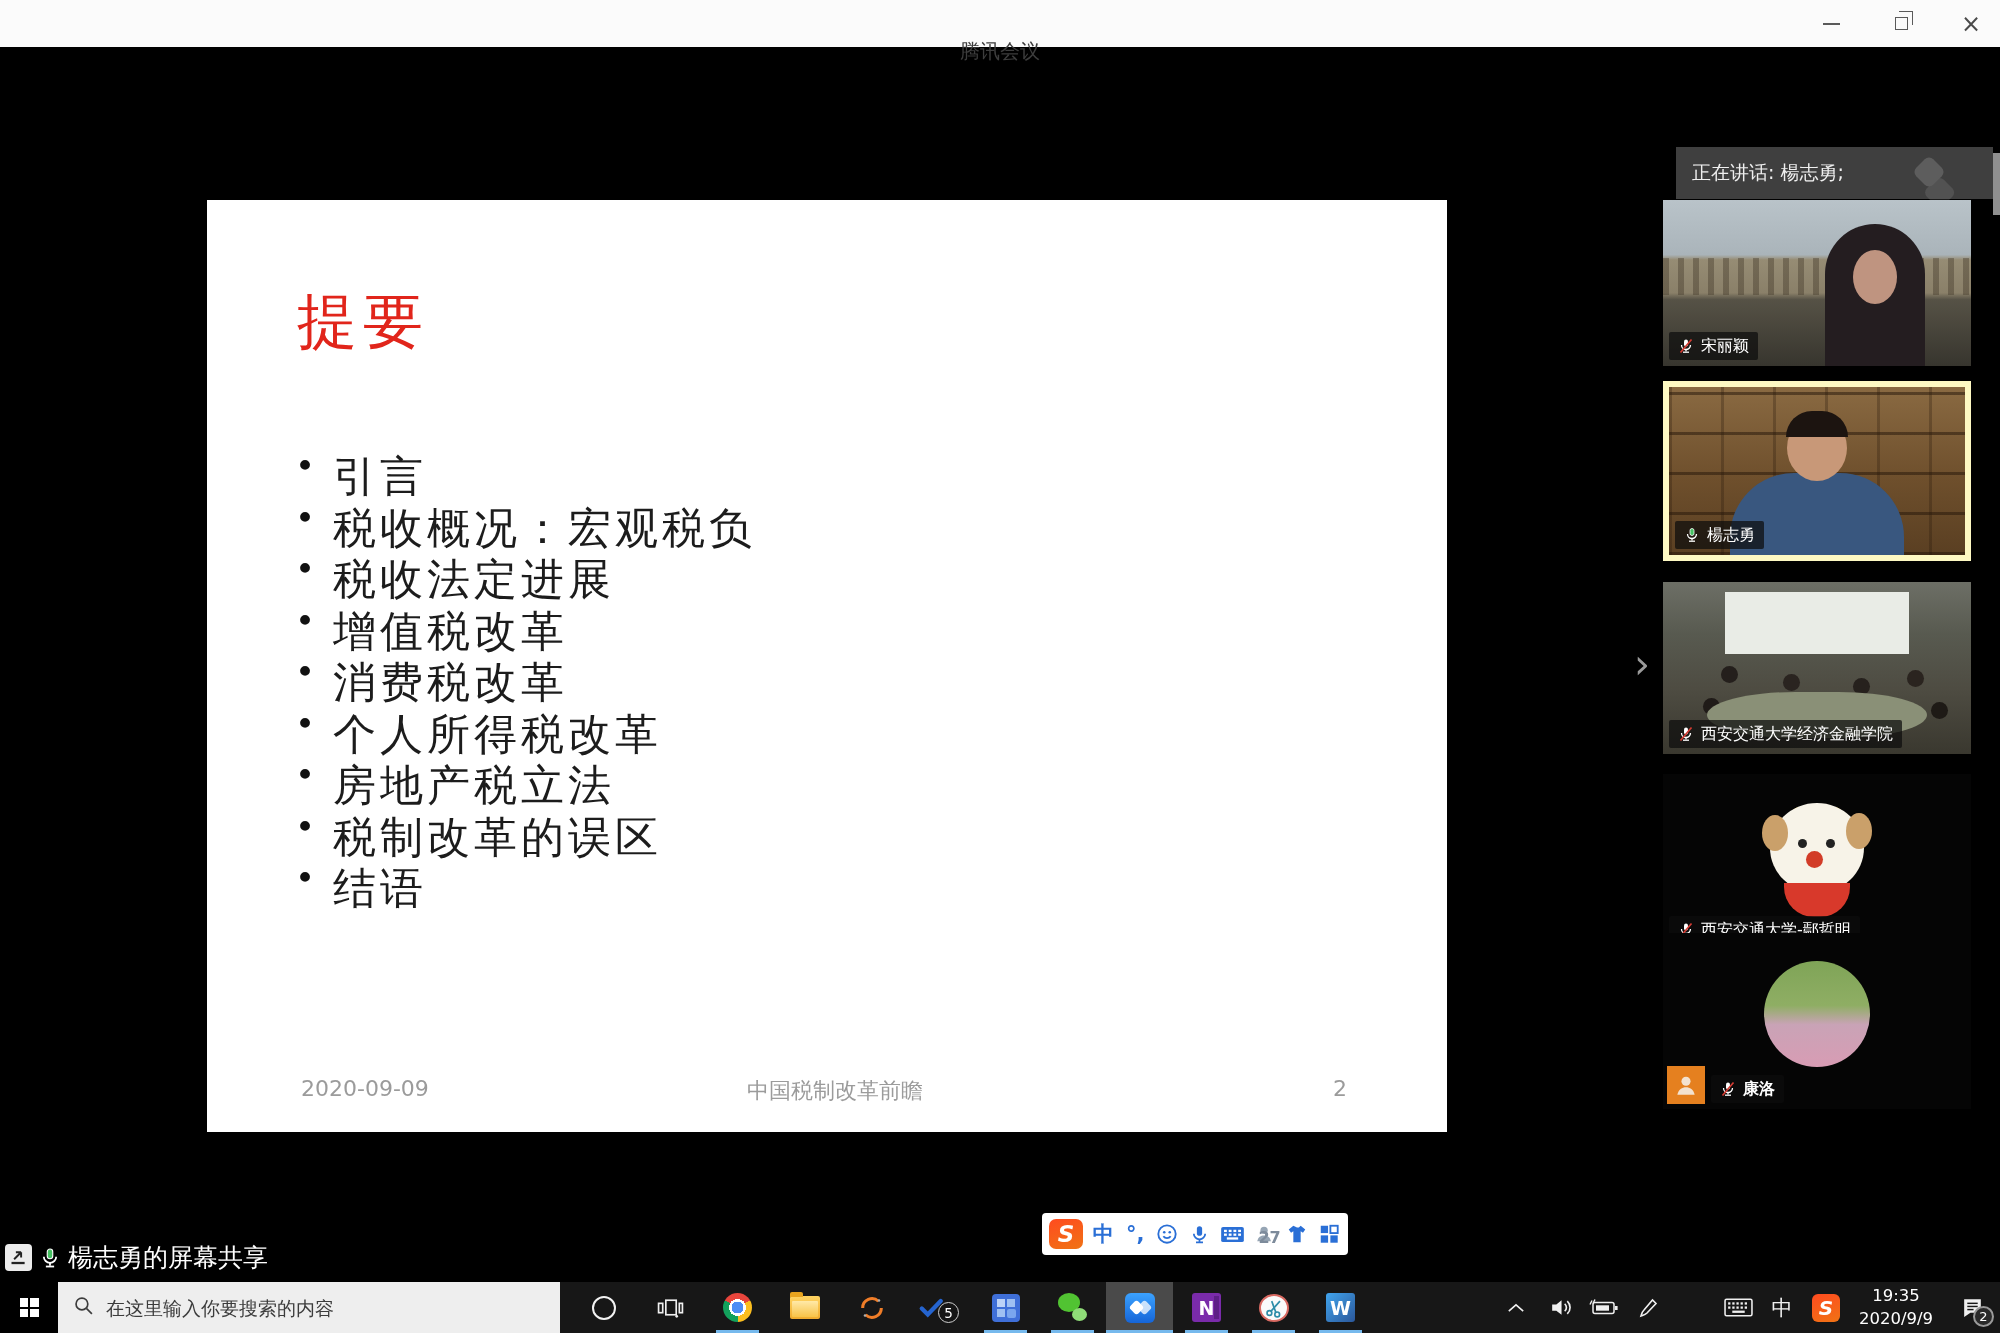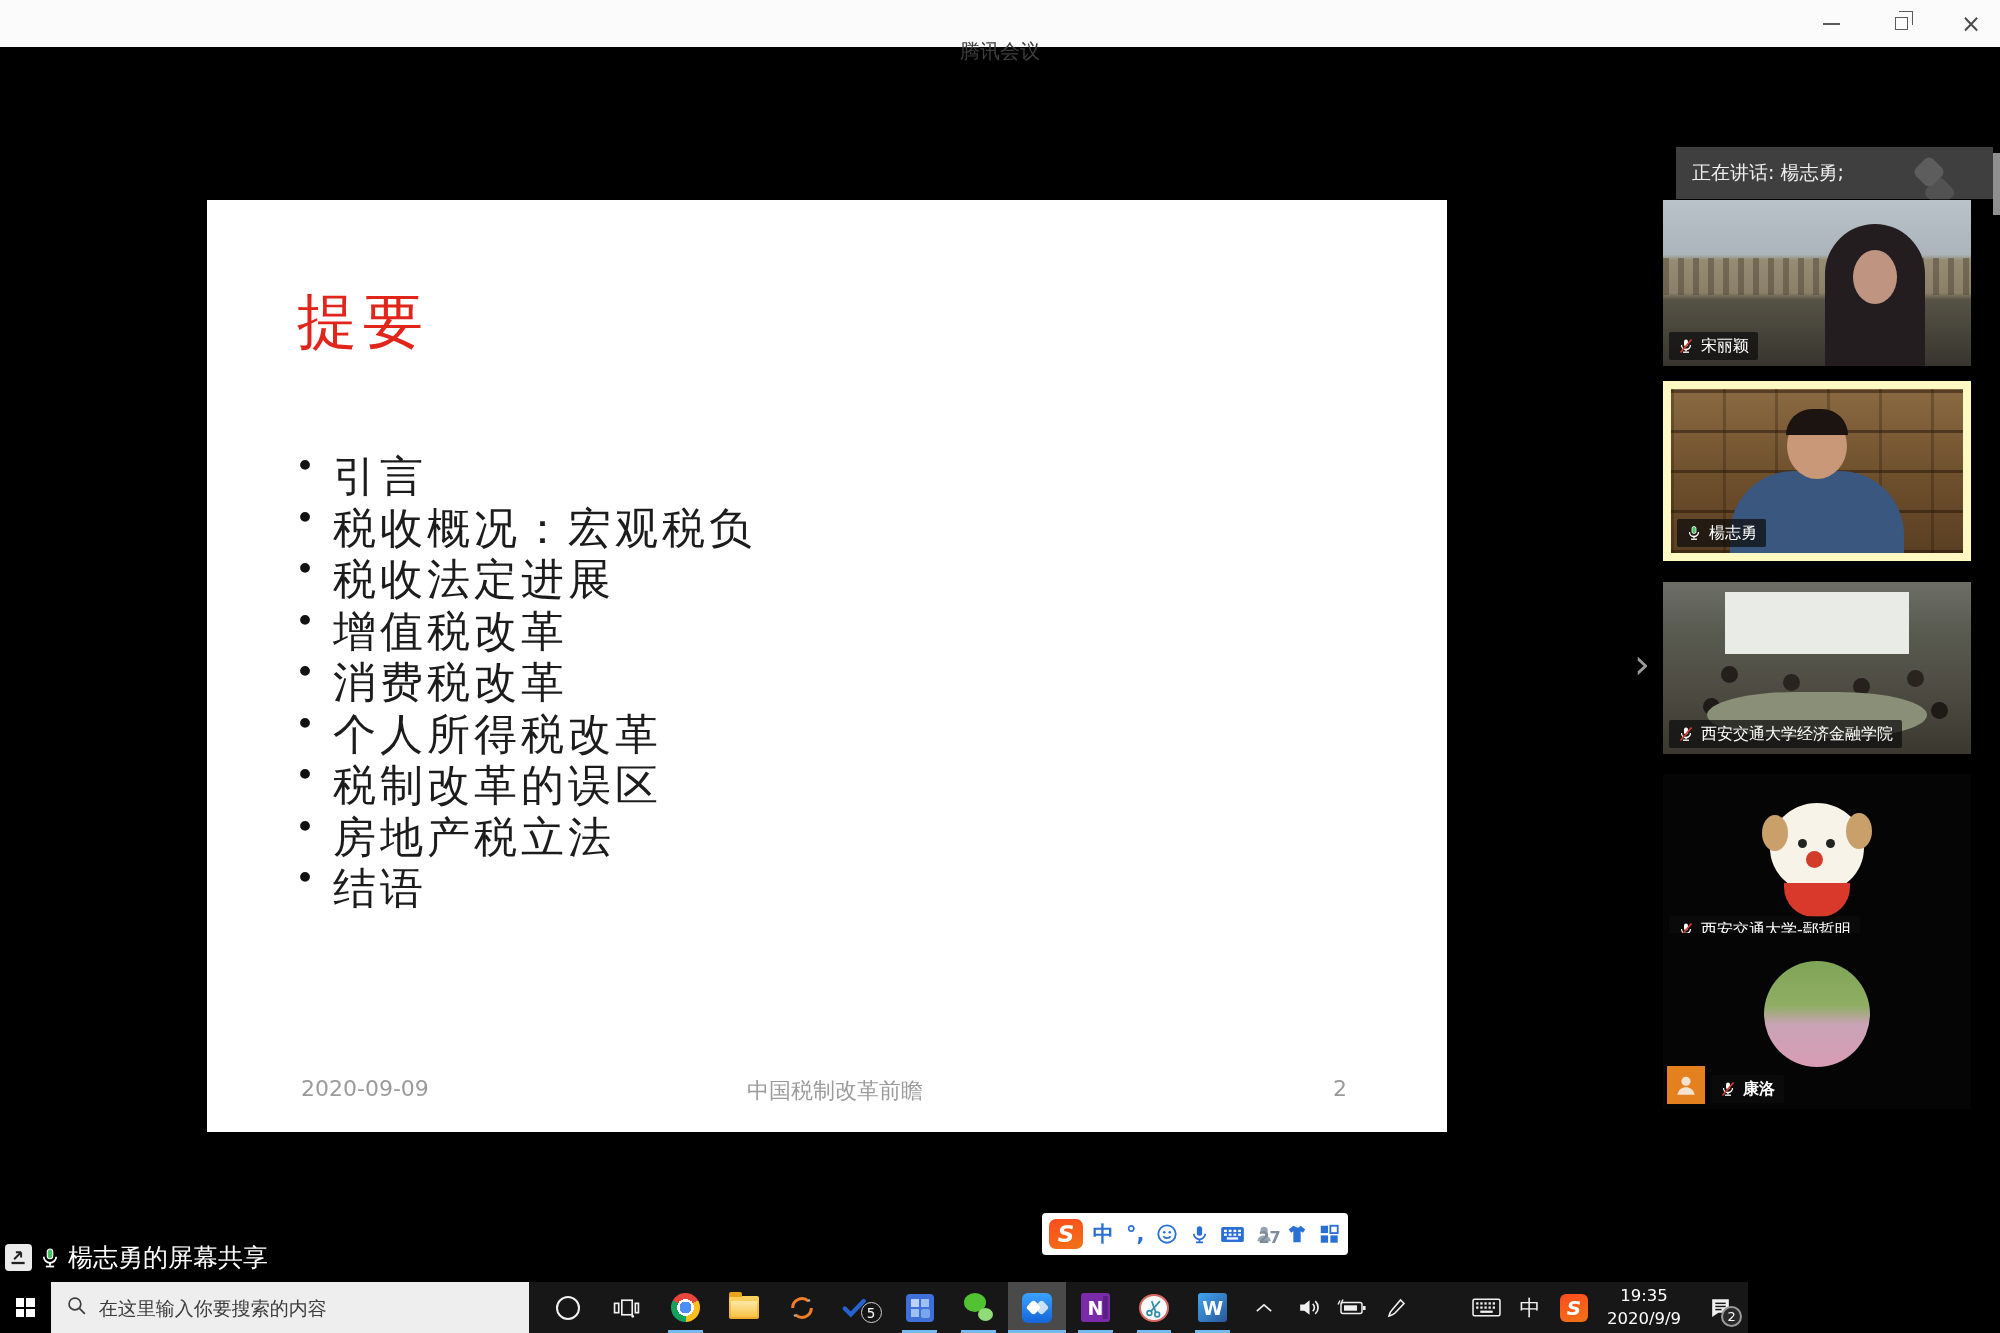--- a/index.html
+++ b/index.html
@@ -37,21 +37,21 @@
                   color:#efefef; font-size:19px; display:flex; align-items:center; padding-left:16px; }
   .speak-banner::after { content:""; position:absolute; right:52px; top:13px; width:24px; height:24px;
                   background:rgba(255,255,255,.16); border-radius:6px; transform:rotate(45deg);
                   box-shadow:22px 7px 0 rgba(255,255,255,.10); }
   .collapse-chevron { position:absolute; left:1624px; top:638px; width:36px; height:52px; color:#9b9b9b;
                   font-size:40px; display:grid; place-items:center; }
   .scroll-thumb { position:absolute; left:1993px; top:153px; width:7px; height:62px; background:#8f8f8f; }
 
   .tile { position:absolute; left:1663px; width:308px; background:#0a0a0a; overflow:hidden; }
   .tile-1 { top:200px; height:166px; }
-  .tile-2 { top:381px; height:180px; border:8px solid #fef9c3; }
+  .tile-2 { top:381px; height:180px; border:6px solid #fef9c3; }
   .tile-3 { top:582px; height:172px; }
   .tile-4 { top:774px; height:176px; }
   .tile-5 { top:933px; height:176px;font-weight:bold; }
   .vbg { position:absolute; inset:0; }
 
   .t1bg { background:linear-gradient(180deg,#b9c3c9 0%,#aab4ba 33%,#968c74 36%,#8a8069 56%,#565246 60%,#37352e 100%); }
   .t1bg::before { content:""; position:absolute; left:0; right:0; top:35%; height:22%;
                   background:repeating-linear-gradient(90deg, rgba(58,48,34,.38) 0 6px, transparent 6px 15px); }
   .t1fig { position:absolute; right:46px; top:24px; width:100px; height:142px; background:#241d20; border-radius:50px 50px 0 0; }
   .t1fig::before { content:""; position:absolute; left:28px; top:26px; width:44px; height:54px; background:#bf9480; border-radius:50%; }
@@ -100,21 +100,21 @@
   
   .ime-bar { position:absolute; left:1042px; top:1213px; width:306px; height:42px; background:#ffffff; border-radius:4px;
              display:flex; align-items:center; justify-content:space-between; padding:0 7px; }
   .ime-logo { width:34px; height:30px; border-radius:7px; background:linear-gradient(160deg,#ff4b1f,#f07315);
              color:#fff; font-weight:bold; font-style:italic; font-size:23px; display:grid; place-items:center; }
   .ime-item { color:#2a6fd6; font-weight:bold; font-size:21px; display:grid; place-items:center; min-width:24px; }
   .ime-skin { position:relative; color:#8a97a6; }
   .ime-skin .skin-num { position:absolute; right:-4px; bottom:-2px; font-size:16px; font-weight:bold; color:#7d8b9b; }
 
   
-  .taskbar { position:absolute; left:0; top:1282px; width:1748px; height:51px; background:#171717; display:flex; align-items:stretch; }
+  .taskbar { position:absolute; left:0; top:1282px; width:2000px; height:51px; background:#171717; display:flex; align-items:stretch; }
   .tb-start { width:58px; background:#000; display:grid; place-items:center; }
   .winlogo { width:19px; height:19px; display:grid; grid-template-columns:1fr 1fr; grid-template-rows:1fr 1fr; gap:2px; }
   .winlogo span { background:#fff; }
   .tb-search { width:502px; background:#eeeeee; display:flex; align-items:center; gap:12px; padding-left:15px; }
   .tb-search input { border:none; outline:none; background:transparent; font-size:19px; color:#3c3c3c; width:430px;
                      font-family:"DejaVu Sans",sans-serif; }
   .tb-search input::placeholder { color:#3c3c3c; opacity:1; }
   .slot { width:67px; position:relative; display:grid; place-items:center; }
   .slot.run::after { content:""; position:absolute; bottom:0; left:12px; right:12px; height:3px; background:#76b9ed; }
   .slot.active { background:#4a4a4a; }
@@ -181,22 +181,22 @@
 
   <div class="slide">
     <div class="slide-title">提要</div>
     <ul class="slide-bullets">
       <li>引言</li>
       <li>税收概况：宏观税负</li>
       <li>税收法定进展</li>
       <li>增值税改革</li>
       <li>消费税改革</li>
       <li>个人所得税改革</li>
+      <li>房地产税立法</li>
       <li>税制改革的误区</li>
-      <li>房地产税立法</li>
       <li>结语</li>
     </ul>
     <div class="slide-footer">
       <span class="sf-date">2020-09-09</span>
       <span class="sf-title">中国税制改革前瞻</span>
       <span class="sf-page">2</span>
     </div>
   </div>
 
   <div class="speak-banner">正在讲话: 楊志勇;</div>

